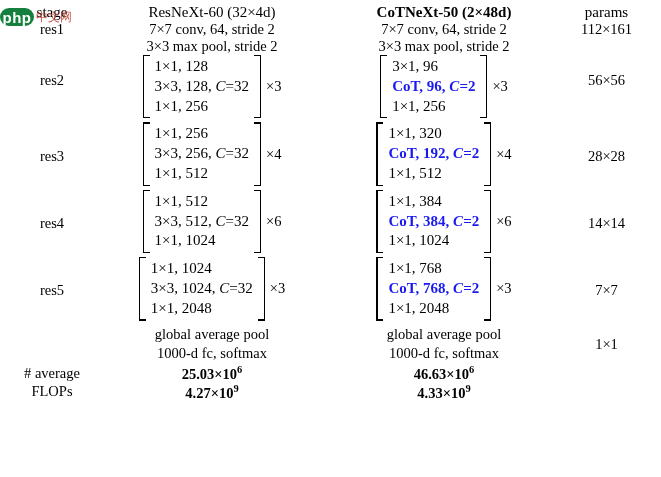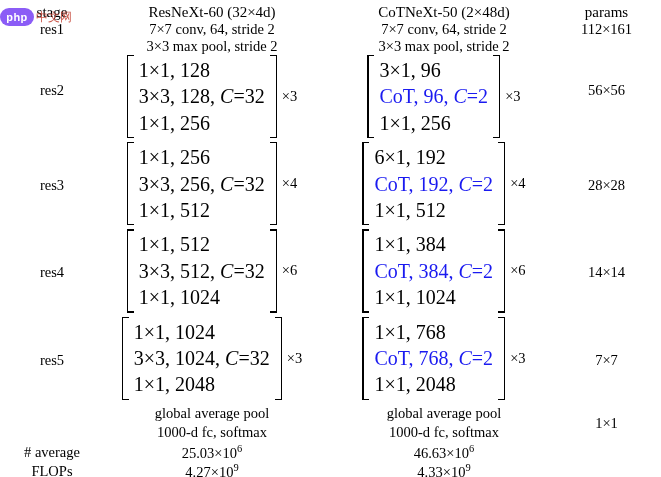--- a/index.html
+++ b/index.html
@@ -40,21 +40,21 @@
 
   .rule-top td { border-top: 1.6px solid #000; margin-top: 9px; }
   .rule td { border-top: 0.9px solid #000; }
   .rule-thin td { border-top: 0.7px solid #000; }
   .rule-bot td { border-bottom: 1.6px solid #000; }
 
   .hdr td {
     font-size: 15px;
     padding: 5px 0 5px 0;
   }
-  .hdr .bold { font-weight: normal; }
+  .hdr .bold { font-weight: bold; }
 
   .vline-l { border-left: 0.9px solid #000; }
 
   .cell-pad { padding: 4px 0; }
 
   
   .block {
     display: inline-flex;
     align-items: center;
     justify-content: center;
@@ -75,56 +75,56 @@
   .bracket.left::after { left: 0; top: 0; width: 7px; height: 1.2px; }
   .bracket.left .mid { left: 0; bottom: 0; width: 7px; height: 1.2px; }
   .bracket.right::before { right: 0; top: 0; width: 1.2px; height: 100%; }
   .bracket.right::after { right: 0; top: 0; width: 7px; height: 1.2px; }
   .bracket.right .mid { right: 0; bottom: 0; width: 7px; height: 1.2px; }
 
   .rows {
     display: inline-block;
     text-align: left;
     padding: 2px 5px;
-    font-size: 20px;
+    font-size: 15px;
   }
   .rows div { white-space: nowrap; }
   .mult {
     display: inline-block;
     margin-left: 5px;
     font-size: 14.5px;
   }
   .cot {
     color: #1a1af0;
-    font-weight: normal;
+    font-weight: bold;
   }
   .ital { font-style: italic; }
   .two-line { line-height: 1.35; padding: 4px 0; }
-  .bold { font-weight: normal; }
+  .bold { font-weight: bold; }
   .small-sup { font-size: 0.72em; vertical-align: super; }
 
   
   .logo {
     position: absolute;
     left: 0px;
     top: 0px;
     width: 86px;
     height: 26px;
     display: flex;
     align-items: center;
     pointer-events: none;
   }
   .logo .badge {
     width: 34px;
     height: 18px;
     border-radius: 9px;
-    background: #8b5cf6;
+    background: #15803d;
     color: #fff;
     font-family: "Liberation Sans", sans-serif;
-    font-size: 11px;
+    font-size: 15px;
     font-weight: bold;
     display: flex;
     align-items: center;
     justify-content: center;
     letter-spacing: 0.5px;
   }
   .logo .cn {
     font-family: "Liberation Sans", sans-serif;
     font-size: 12px;
     color: #c23a2b;
@@ -225,21 +225,21 @@
               </span>
             <span class="mult">×4</span>
           </span>
         </td>
         <td class="vline-l cell-pad">
           <span class="block">
             <span class="bracket left">
                 <span class="mid"></span>
               </span>
             <span class="rows">
-              <div>6×1, 192</div>
+              <div>1×1, 320</div>
               <div class="cot">CoT, 192, <span class="ital">C</span>=2</div>
               <div>1×1, 512</div>
             </span>
             <span class="bracket right">
                 <span class="mid"></span>
               </span>
             <span class="mult">×4</span>
           </span>
         </td>
         <td class="vline-l">28×28</td>

